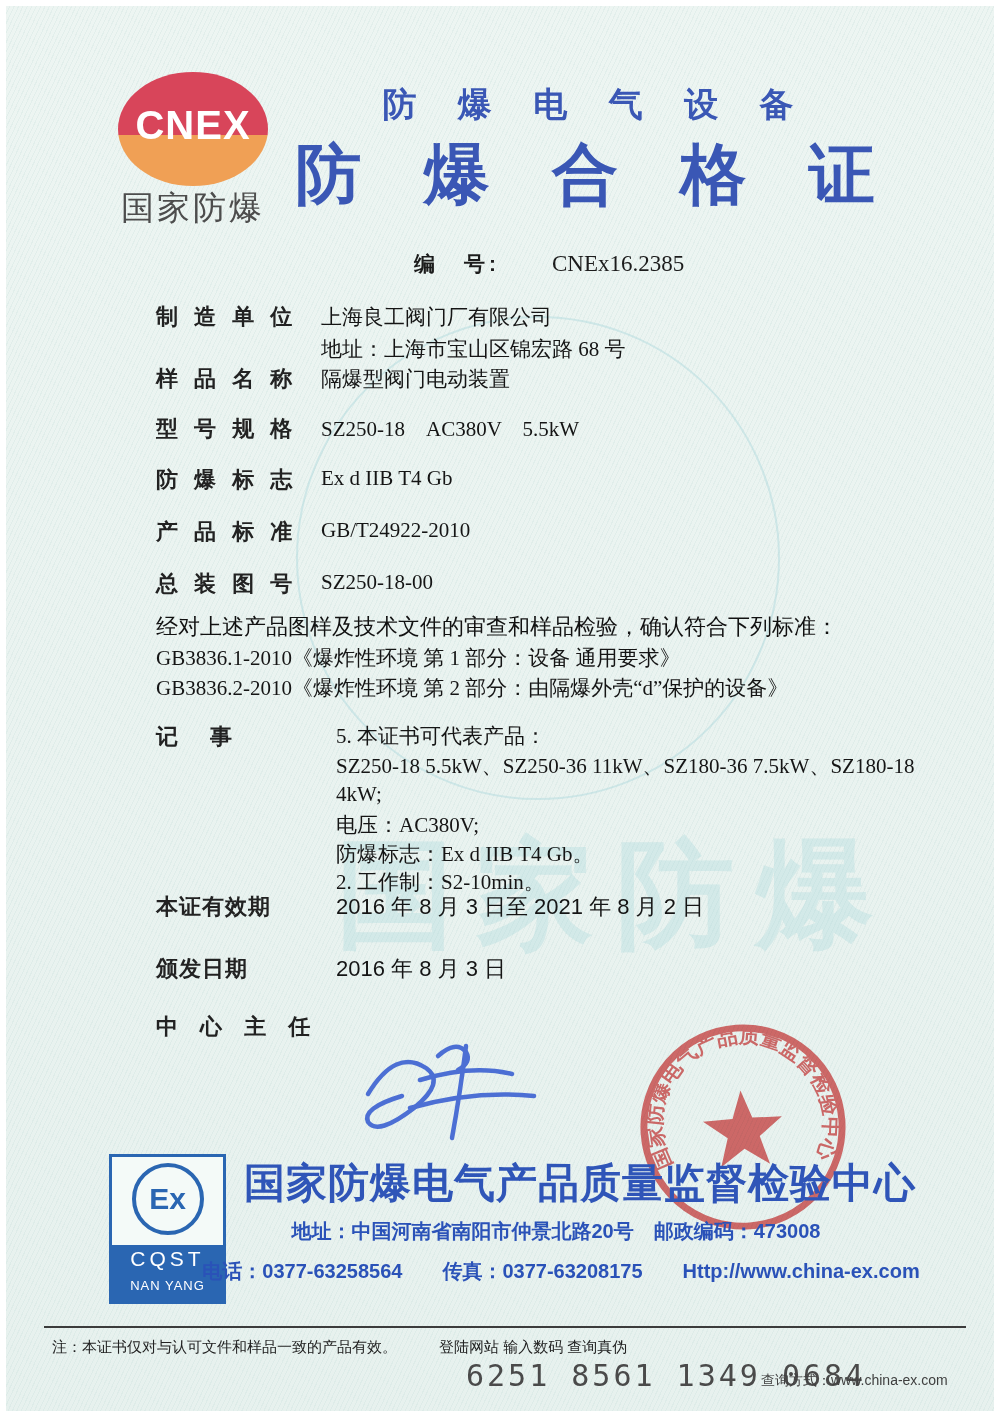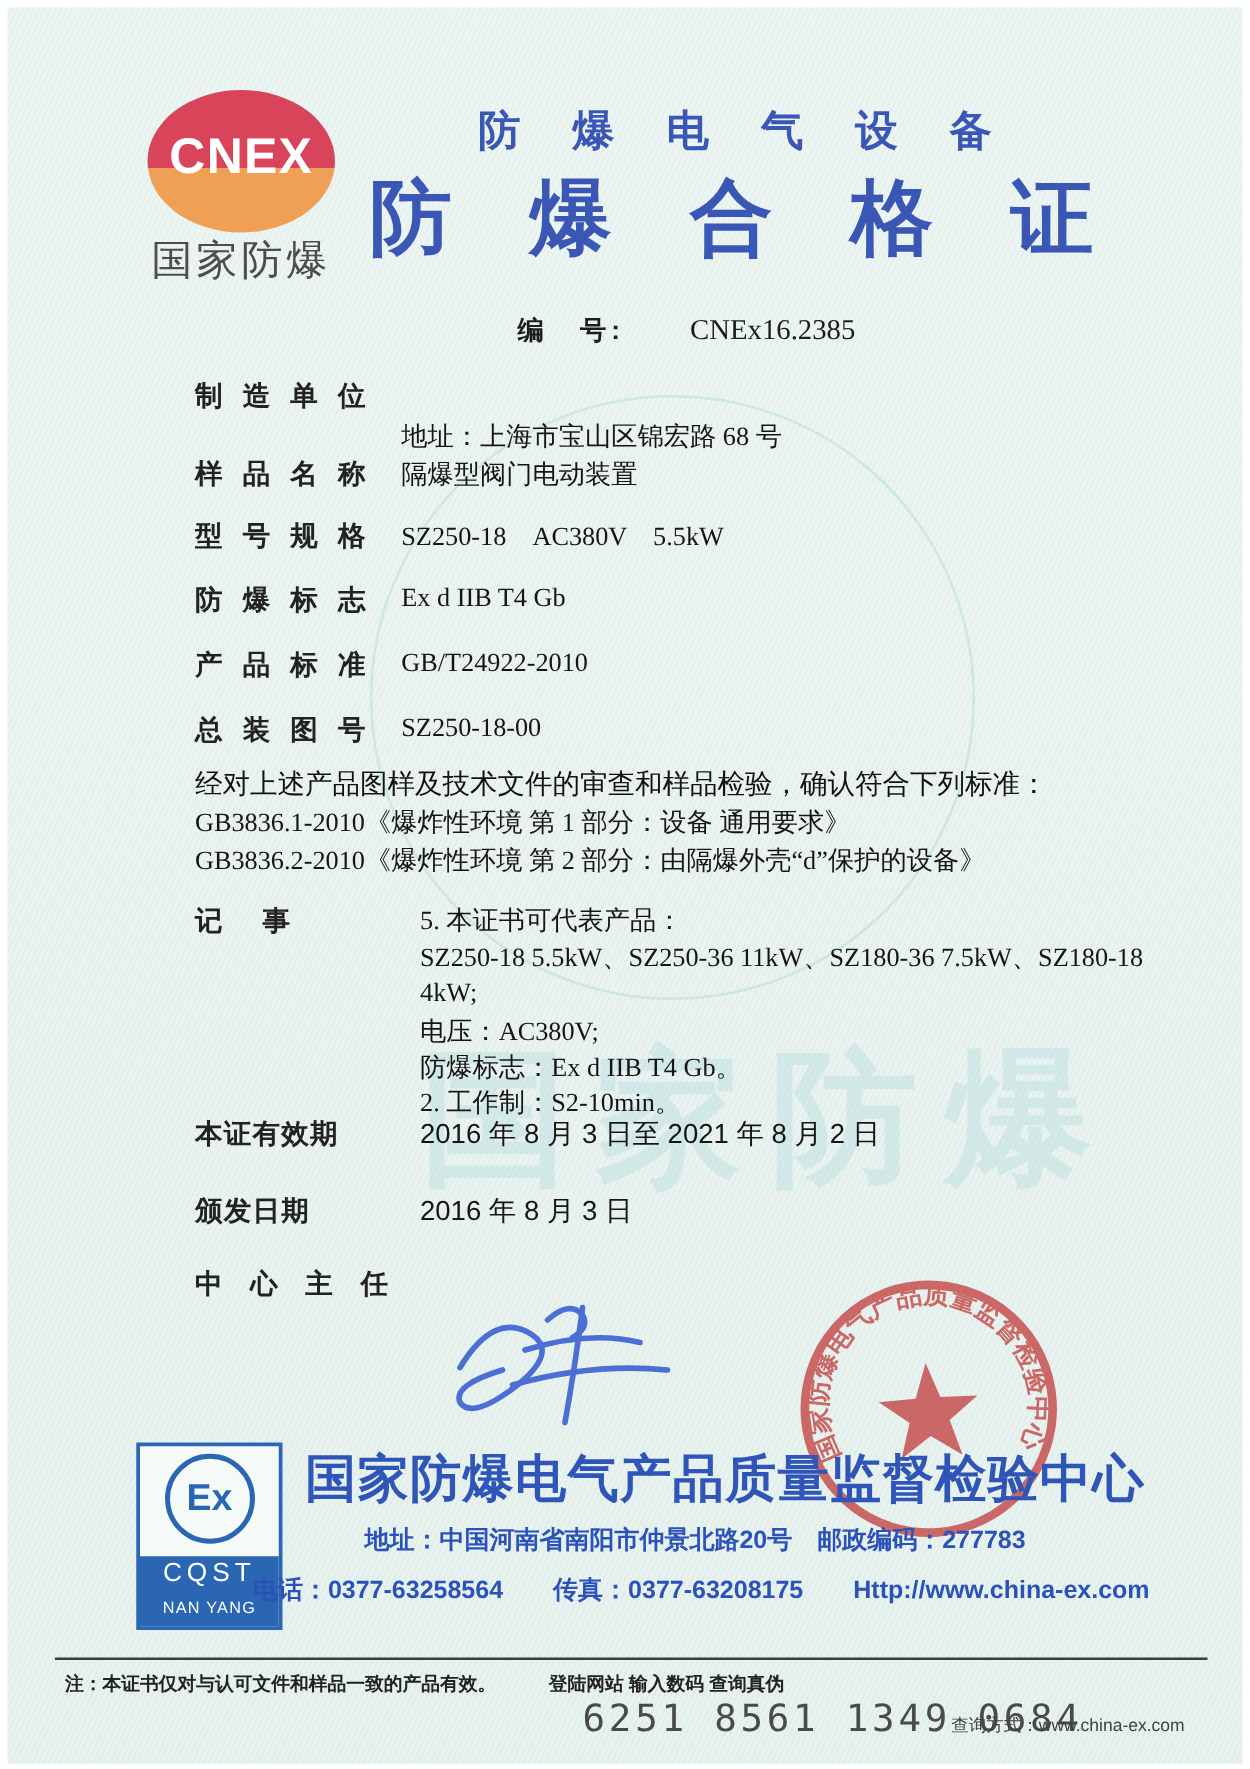--- a/index.html
+++ b/index.html
@@ -59,21 +59,21 @@
   .cqst-city{position:absolute;left:0;right:0;bottom:8px;text-align:center;color:#fff;
         font-size:13px;letter-spacing:1px;z-index:3;}
   .org-name{position:absolute;left:228px;top:1150px;width:692px;text-align:center;
         font-size:41px;font-weight:bold;color:#2f55b8;font-family:"Liberation Serif",serif;letter-spacing:1px;}
   .org-address{position:absolute;left:205px;top:1212px;width:690px;text-align:center;
         font-size:20px;font-weight:bold;color:#2a52b8;}
   .org-contact{position:absolute;left:190px;top:1252px;width:730px;text-align:center;
         font-size:20px;font-weight:bold;color:#2a52b8;}
   .rule{position:absolute;left:38px;top:1320px;width:922px;height:2px;background:#3c3c3c;}
   .foot-note{position:absolute;left:46px;top:1332px;display:flex;gap:42px;
-        font-size:15px;font-weight:bold;color:#222;}
+        font-size:15px;font-weight:normal;color:#222;}
   .verify-code{position:absolute;left:460px;top:1352px;font-size:30px;letter-spacing:3px;color:#4a4a4a;
         font-family:"DejaVu Sans Mono",monospace;}
   .query{position:absolute;left:755px;top:1366px;font-size:14px;color:#3f3f3f;}
 </style>
 </head>
 <body>
 
 <div class="page">
   <div class="paper">
 
@@ -87,20 +87,21 @@
 
     <div class="doc-type">防 爆 电 气 设 备</div>
     <div class="main-title">防 爆 合 格 证</div>
 
     <div class="certno">
       <span class="lbl">编　号:</span>
       <span class="val">CNEx16.2385</span>
     </div>
 
     <div class="flabel" style="top:296px">制 造 单 位</div>
+    <div class="fvalue" style="top:297px">上海良工阀门厂有限公司</div>
     <div class="fvalue" style="top:329px">地址：上海市宝山区锦宏路 68 号</div>
 
     <div class="flabel" style="top:358px">样 品 名 称</div>
     <div class="fvalue" style="top:359px">隔爆型阀门电动装置</div>
 
     <div class="flabel" style="top:408px">型 号 规 格</div>
     <div class="fvalue" style="top:409px">SZ250-18　AC380V　5.5kW</div>
 
     <div class="flabel" style="top:459px">防 爆 标 志</div>
     <div class="fvalue" style="top:460px">Ex d IIB T4 Gb</div>
@@ -151,21 +152,21 @@
     <div class="cqst">
       <div class="cqst-band"></div>
       <div class="cqst-circle">
         <span>Ex</span>
       </div>
       <div class="cqst-name">CQST</div>
       <div class="cqst-city">NAN YANG</div>
     </div>
 
     <div class="org-name">国家防爆电气产品质量监督检验中心</div>
-    <div class="org-address">地址：中国河南省南阳市仲景北路20号　邮政编码：277783</div>
+    <div class="org-address">地址：中国河南省南阳市仲景北路20号　邮政编码：473008</div>
     <div class="org-contact">电话：0377-63258564　　传真：0377-63208175　　Http://www.china-ex.com</div>
 
     <div class="rule"></div>
     <div class="foot-note">
       <span>注：本证书仅对与认可文件和样品一致的产品有效。</span>
       <span>登陆网站 输入数码 查询真伪</span>
     </div>
     <div class="verify-code">6251 8561 1349 0684</div>
     <div class="query">查询方式：www.china-ex.com</div>
 

